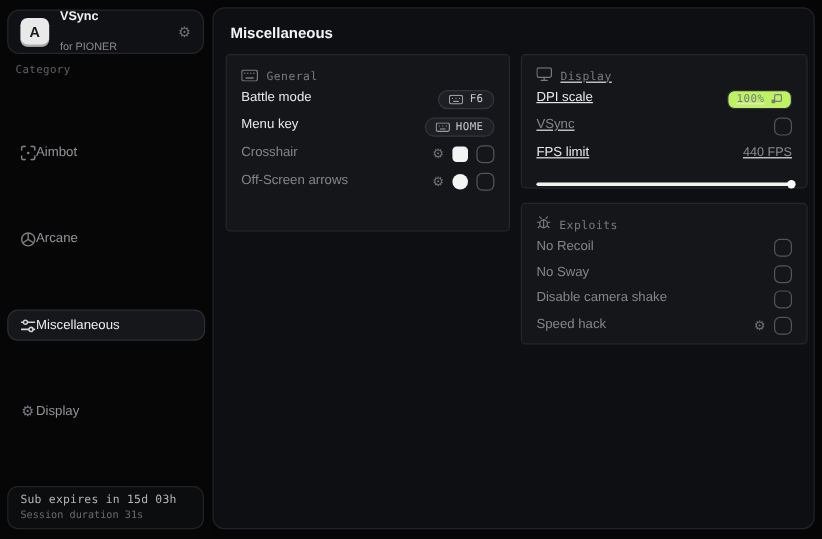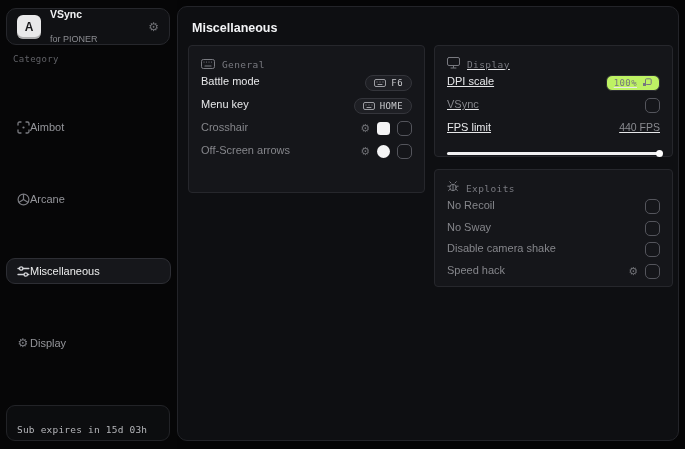--- a/index.html
+++ b/index.html
@@ -40,21 +40,21 @@
     color:#94959a; font-size:11px; cursor:pointer;margin-top:44px;
   }
   .nav-item .nicon { width:14px; height:13px; display:flex; align-items:center; justify-content:center; color:#7b7c82; }
   .nav-item.selected { background:#16171b; border-color:#2d2e34; color:#eceded; }
   .nav-item.selected .nicon { color:#d3d4d8; }
   .nav-item .gear-glyph { font-family:"DejaVu Sans", sans-serif; font-size:12px; }
 
   .sub-card {
     position:absolute; left:6px; top:405px; width:164px; height:36px;
     background:#0c0d0f; border:1px solid #222327; border-radius:9px;
-    padding:5px 10px; display:flex; flex-direction:column; justify-content:flex-end;
+    padding:5px 10px; display:flex; flex-direction:column; justify-content:space-between;
   }
   .sub-line1 { font-size:9.5px; color:#b4b5b9; letter-spacing:.2px; }
   .sub-line2 { font-size:8.5px; color:#6b6c71; margin-top:2px; }
 
   
   .main {
     position:absolute; left:177px; top:6px; width:502px; height:435px;
     background:#0e0f12; border:1px solid #232429; border-radius:10px;
   }
   .main-title { position:absolute; left:14px; top:14px; font-size:12.5px; font-weight:bold; color:#f3f4f6; }
@@ -151,20 +151,21 @@
       <span>Miscellaneous</span>
     </div>
     <div class="nav-item">
       <span class="nicon gear-glyph">⚙</span>
       <span>Display</span>
     </div>
   </div>
 
   <div class="sub-card">
     <div class="sub-line1 mono">Sub expires in 15d 03h</div>
+    <div class="sub-line2 mono">Session duration 31s</div>
   </div>
 </div>
 
 <div class="main">
   <div class="main-title">Miscellaneous</div>
 
   <div class="panel panel-general">
     <div class="panel-head">
       <span>
         <svg width="14" height="10" viewBox="0 0 14 10" fill="none" stroke="currentColor" stroke-width="1">

